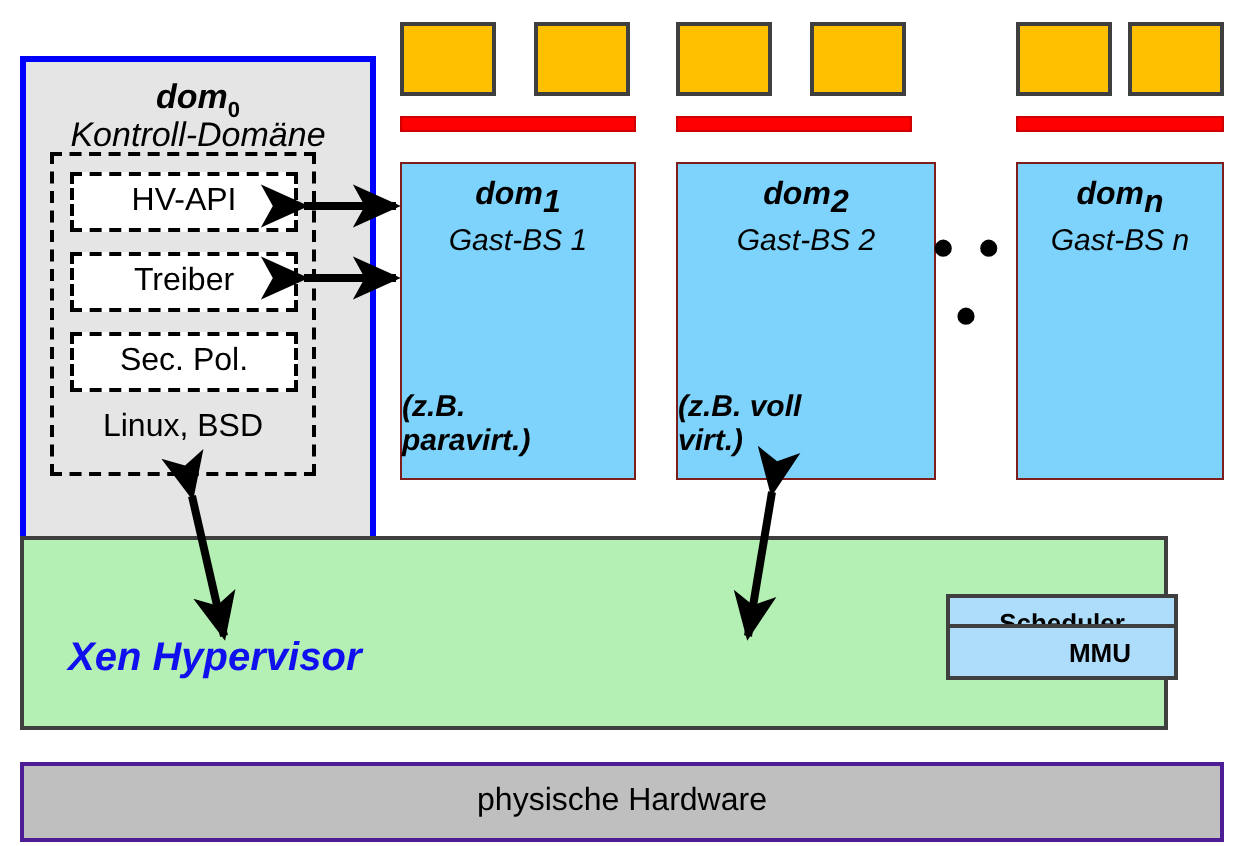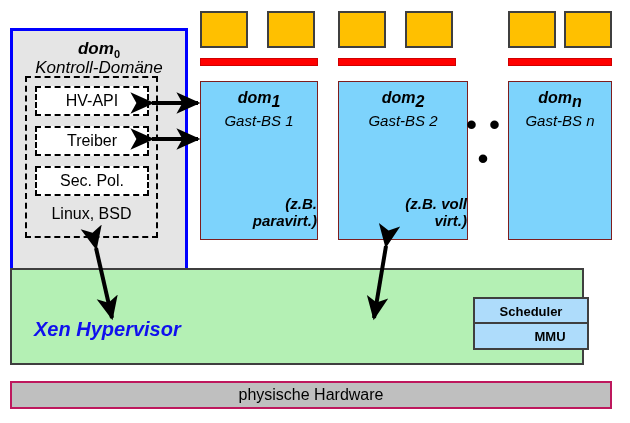--- a/index.html
+++ b/index.html
@@ -81,21 +81,21 @@
     text-align: center; line-height: 1.15;
   }
   .dom-name {
     font-size: 16px; font-weight: bold; font-style: italic; color: #000;
   }
   .dom-os {
     font-size: 15px; font-style: italic; color: #000; display: block;
   }
   .dom-note {
     position: absolute; left: 0; bottom: 10px; width: 100%;
-    text-align: right;
+    text-align: left;
     font-size: 15px; font-weight: bold; font-style: italic; color: #000;
     line-height: 1.15;
   }
   .ellipsis {
     left: 462px; top: 108px; width: 44px;
     text-align: center;
     font-size: 30px; font-weight: bold; color: #000; letter-spacing: 2px;
   }
 
   
@@ -110,26 +110,26 @@
     color: #1010ee;
   }
   .hyp-sub {
     width: 116px; height: 28px;
     background: #aedcfb; border: 2px solid #3f3f3f;
     left: 473px;
     display: flex; align-items: center; justify-content: center;
     font-size: 13px; font-weight: bold; color: #000;
   }
   .hyp-sub-1 { top: 297px; }
-  .hyp-sub-2 { top: 322px; padding-left: 38px; }
+  .hyp-sub-2 { top: 312px; padding-left: 38px; }
 
   
   .hw-box {
-    left: 10px; top: 381px; width: 602px; height: 28px;
-    background: #bfbfbf; border: 2px solid #be185d;
+    left: 10px; top: 381px; width: 602px; height: 40px;
+    background: #bfbfbf; border: 2px solid #4c1d95;
     display: flex; align-items: center; justify-content: center;
     font-size: 16px; color: #000;
   }
 
   
   .arrow-svg { position: absolute; overflow: visible; }
 </style>
 </head>
 <body>
 

